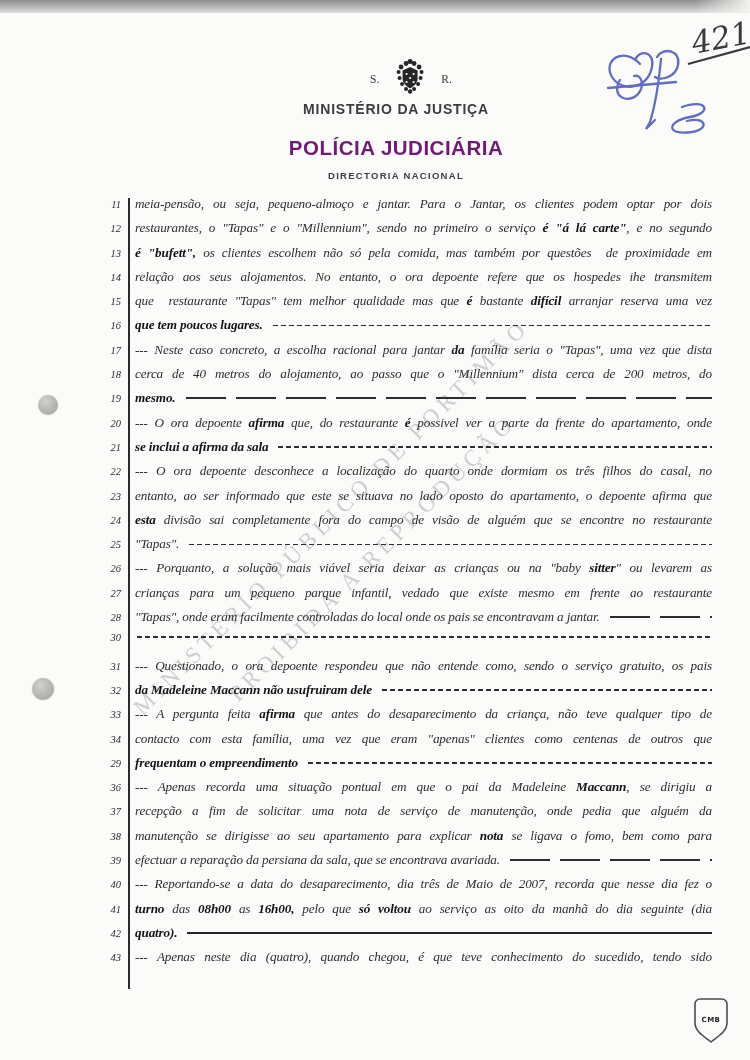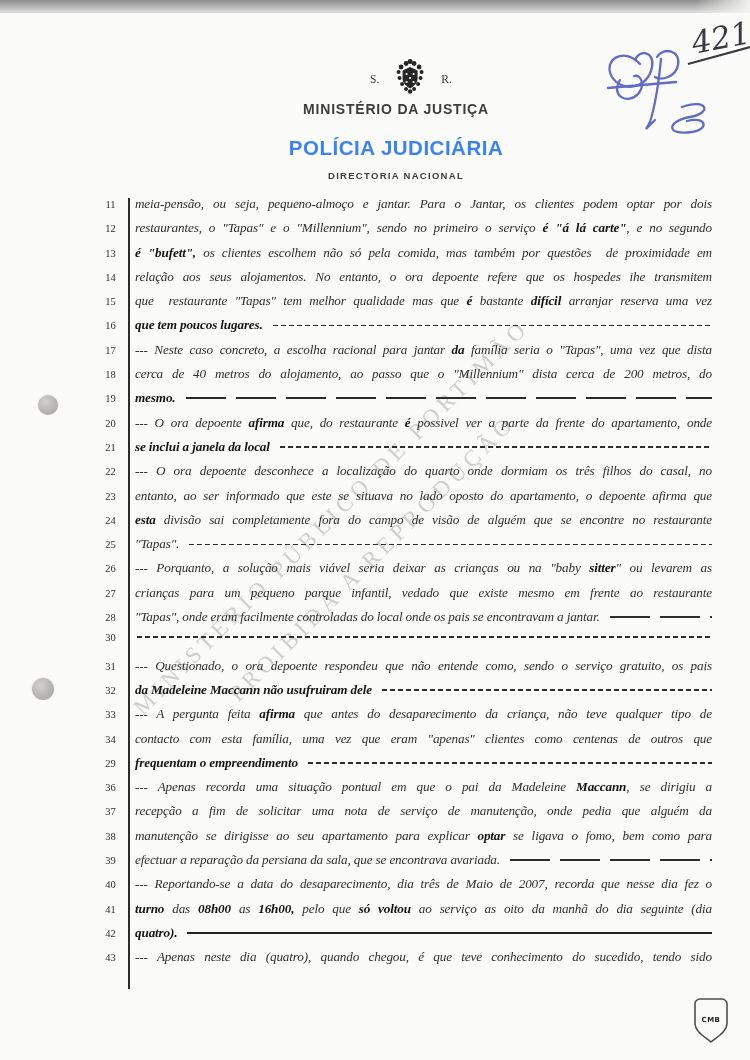--- a/index.html
+++ b/index.html
@@ -21,37 +21,37 @@
 
   
   .emblem-row{position:absolute;left:411px;top:58px;transform:translateX(-50%);
     display:flex;align-items:center;gap:15px;}
   .sr{font-size:11.5px;color:#3a3a3a;font-family:"Liberation Serif",serif;}
   .ministry{position:absolute;left:396px;top:101px;transform:translateX(-50%);
     font-family:"Liberation Sans",sans-serif;font-weight:bold;font-size:14px;
     letter-spacing:.8px;color:#3d3d3d;white-space:nowrap;}
   .pj-title{position:absolute;left:396px;top:136px;transform:translateX(-50%);
     font-family:"Liberation Sans",sans-serif;font-weight:bold;font-size:20.5px;
-    letter-spacing:.5px;color:#3b82f6;white-space:nowrap;}
+    letter-spacing:.5px;color:#701a75;white-space:nowrap;}
   .pj-sub{position:absolute;left:396px;top:170px;transform:translateX(-50%);
     font-family:"Liberation Sans",sans-serif;font-weight:bold;font-size:9.5px;
     letter-spacing:1.3px;color:#3d3d3d;white-space:nowrap;}
 
   
   .watermark{position:absolute;left:32px;top:480px;width:640px;height:116px;
     transform:rotate(-45deg);text-align:center;pointer-events:none;
     font-family:"Liberation Serif",serif;color:#c3c3c3;opacity:.8;z-index:1;}
   .watermark .wl{font-size:23px;letter-spacing:5px;line-height:58px;white-space:nowrap;}
 
   
   .vrule{position:absolute;left:128px;top:198px;width:1.6px;height:791px;
     background:#2b2b2b;z-index:3;}
   .doc-body{position:absolute;left:100px;top:192px;right:38px;z-index:2;}
   .line{display:flex;height:24.3px;align-items:baseline;}
-  .lnum{width:21px;flex:0 0 21px;text-align:center;
+  .lnum{width:21px;flex:0 0 21px;text-align:right;font-style:italic;
     font-size:10.5px;color:#2e2e2e;}
   .ltext{flex:1;margin-left:14px;font-size:13.2px;color:#2e2e2e;
     letter-spacing:-0.15px;height:24.3px;overflow:hidden;line-height:24.3px;
     white-space:nowrap;font-style:italic;}
   .ltext.just{white-space:normal;text-align:justify;text-align-last:justify;}
   .ltext.has-filler{display:flex;align-items:baseline;white-space:nowrap;gap:8px;}
   .seg{white-space:pre;}
   .seg.bold{font-weight:bold;color:#141414;}
   .filler{flex:1 1 auto;height:0.85em;position:relative;margin-left:2px;}
   .filler::before{content:"";position:absolute;left:0;right:0;bottom:3px;}
@@ -170,21 +170,21 @@
   </div>
 
   <div class="line">
     <span class="lnum">20</span>
     <span class="ltext just"><span class="seg">--- O ora depoente </span><span class="seg bold">afirma</span><span class="seg"> que, do restaurante </span><span class="seg bold">é</span><span class="seg"> possivel ver a parte da frente do apartamento, onde</span></span>
   </div>
 
   <div class="line">
     <span class="lnum">21</span>
     <span class="ltext has-filler">
-          <span class="seg bold">se inclui a janela da local</span>
+          <span class="seg bold">se inclui a afirma da sala</span>
           <span class="filler dash"></span>
         </span>
   </div>
 
   <div class="line">
     <span class="lnum">22</span>
     <span class="ltext just"><span class="seg">--- O ora depoente desconhece a localização do quarto onde dormiam os três filhos do casal, no</span></span>
   </div>
 
   <div class="line">
@@ -267,21 +267,21 @@
     <span class="ltext just"><span class="seg">--- Apenas recorda uma situação pontual em que o pai da Madeleine </span><span class="seg bold">Maccann</span><span class="seg">, se dirigiu a</span></span>
   </div>
 
   <div class="line">
     <span class="lnum">37</span>
     <span class="ltext just"><span class="seg">recepção a fim de solicitar uma nota de serviço de manutenção, onde pedia que alguém da</span></span>
   </div>
 
   <div class="line">
     <span class="lnum">38</span>
-    <span class="ltext just"><span class="seg">manutenção se dirigisse ao seu apartamento para explicar </span><span class="seg bold">optar</span><span class="seg"> se ligava o fomo, bem como para</span></span>
+    <span class="ltext just"><span class="seg">manutenção se dirigisse ao seu apartamento para explicar </span><span class="seg bold">nota</span><span class="seg"> se ligava o fomo, bem como para</span></span>
   </div>
 
   <div class="line">
     <span class="lnum">39</span>
     <span class="ltext has-filler">
           <span class="seg">efectuar a reparação da persiana da sala, que se encontrava avariada.</span>
           <span class="filler longdash"></span>
         </span>
   </div>
 

